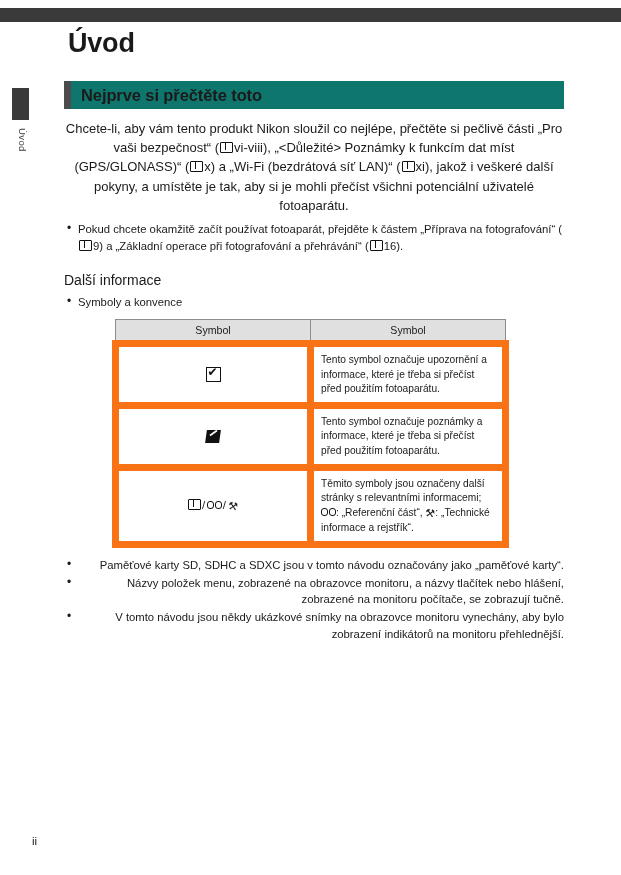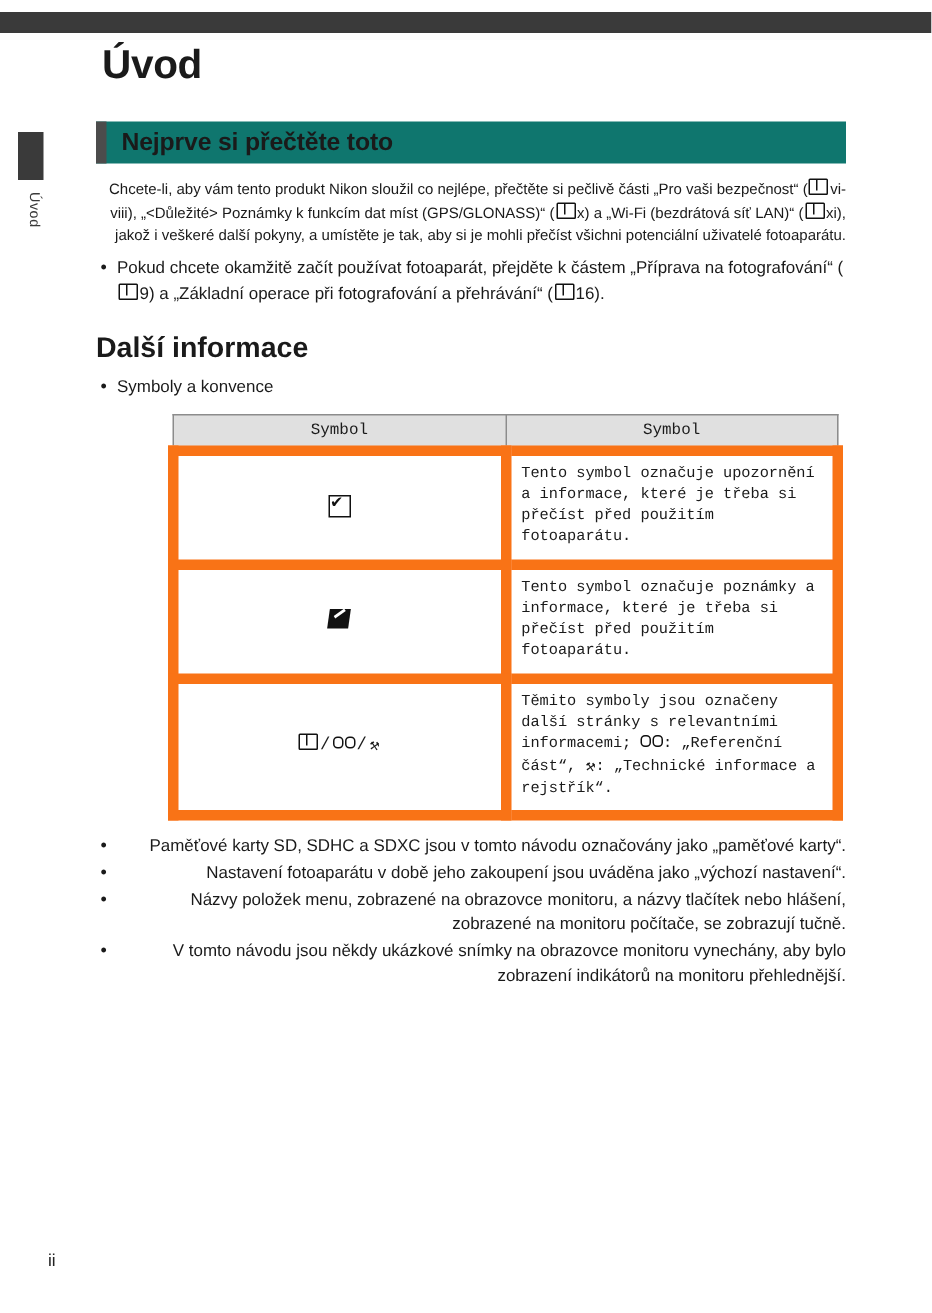--- a/index.html
+++ b/index.html
@@ -73,24 +73,24 @@
     align-items: center;
   }
   .section-band h2 {
     font-size: 16.5px;
     font-weight: bold;
     margin: 0;
     padding-left: 10px;
     letter-spacing: -0.1px;
   }
   p.body-text {
-    font-size: 10px;
+    font-size: 13px;
     line-height: 1.48;
     margin: 10px 0 0 0;
-    text-align: right;
+    text-align: center;
   }
   ul.bullets {
     list-style: none;
     margin: 6px 0 0 0;
     padding: 0;
   }
   ul.bullets li {
     font-size: 11.3px;
     line-height: 1.45;
     position: relative;
@@ -98,22 +98,22 @@
     margin-bottom: 1.5px;
   }
   ul.bullets li::before {
     content: "\2022";
     position: absolute;
     left: 3px;
     top: -1px;
     font-size: 12px;
   }
   h3.sub-title {
-    font-size: 19px;
-    font-weight: bold;
+    font-size: 14px;
+    font-weight: normal;
     margin: 18px 0 4px 0;
   }
   
   .bookref {
     display: inline-block;
     width: 11px;
     height: 9px;
     border: 1px solid #111;
     border-radius: 1px;
     position: relative;
@@ -127,23 +127,22 @@
     left: 4px;
     top: 0;
     width: 1px;
     height: 7px;
     background: #111;
   }
   
   table.symbols {
     margin: 9px 0 0 48px;
     border-collapse: collapse;
-    width: 450px;
+    width: 397px;
     table-layout: fixed;
-    font-family: Liberation Mono, monospace;
   }
   table.symbols th {
     background: #e0e0e0;
     border: 1px solid #8c8c8c;
     font-size: 10.6px;
     font-weight: normal;
     padding: 4px 0;
     text-align: center;
   }
   table.symbols td {
@@ -309,21 +308,20 @@
           <td class="sym-cell">
             <span class="icon-row3"><span class="glyph-book"></span><span class="sep">/</span><span class="glyph-binoc"></span><span class="sep">/</span><span class="glyph-wrench">⚒</span></span>
           </td>
           <td><span>Těmito symboly jsou označeny další stránky s relevantními informacemi;</span> <span class="glyph-binoc"></span><span>: „Referenční část“,</span> <span class="glyph-wrench">⚒</span><span>: „Technické informace a rejstřík“.</span></td>
         </tr>
       </tbody>
     </table>
 
     <ul class="bullets" style="margin-top:9px;text-align:right;">
       <li>Paměťové karty SD, SDHC a SDXC jsou v tomto návodu označovány jako „paměťové karty“.</li>
-      <li>Nastavení fotoaparátu v době jeho zakoupení jsou uváděna jako „výchozí nastavení“.</li>
       <li>Názvy položek menu, zobrazené na obrazovce monitoru, a názvy tlačítek nebo hlášení, zobrazené na monitoru počítače, se zobrazují tučně.</li>
       <li>V tomto návodu jsou někdy ukázkové snímky na obrazovce monitoru vynechány, aby bylo zobrazení indikátorů na monitoru přehlednější.</li>
     </ul>
 
   </div>
 
   <div class="folio">ii</div>
 </div>
 
 </body></html>

